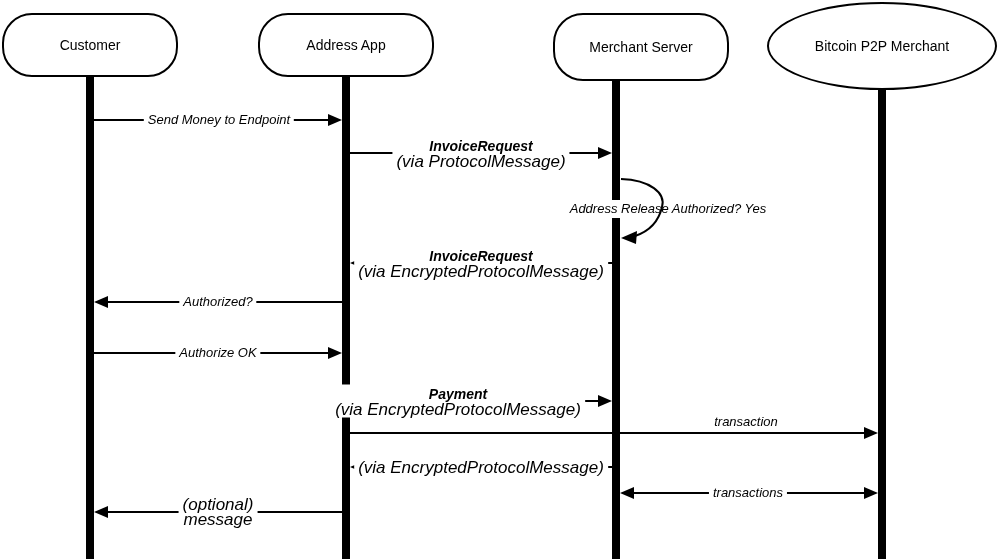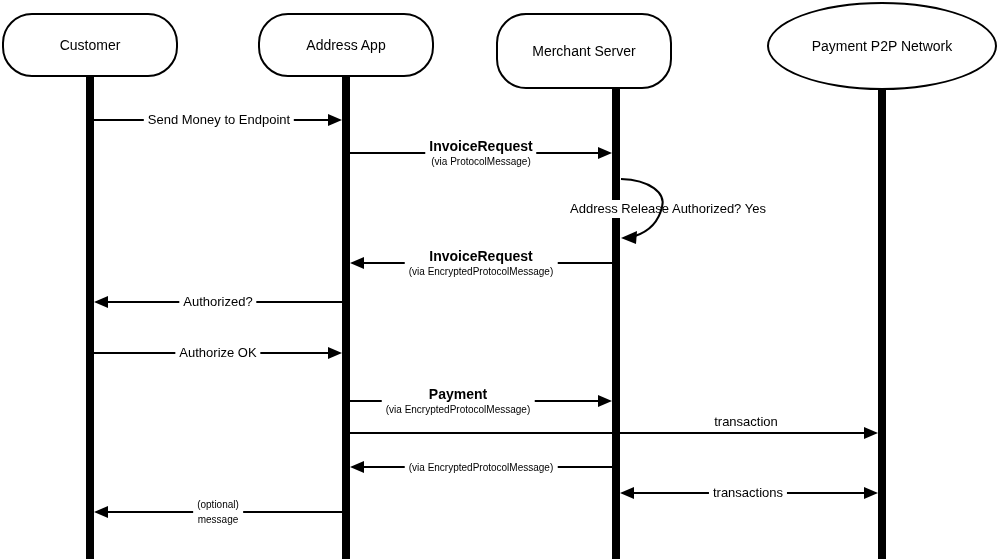--- a/index.html
+++ b/index.html
@@ -21,47 +21,47 @@
   
   .mline{position:absolute;height:0;border-top:2px solid #000;z-index:3;}
   
   .ah{position:absolute;width:0;height:0;border-top:6px solid transparent;border-bottom:6px solid transparent;z-index:3;}
   .ah-r{border-left:14px solid #000;}
   .ah-l{border-right:14px solid #000;}
   
   .lbl{
     position:absolute;transform:translate(-50%,-50%);
     background:#fff;padding:1px 4px;z-index:4;
-    font-size:13px;line-height:16px;text-align:center;white-space:nowrap;
+    font-size:13px;line-height:16px;text-align:center;white-space:nowrap;font-style:italic;
   }
   .lbl .t{font-weight:bold;font-size:14px;line-height:16px;display:block;}
-  .lbl .v{font-size:10px;line-height:15px;display:block;}
+  .lbl .v{font-size:17px;line-height:15px;display:block;}
   .selfloop{position:absolute;z-index:5;}
 </style>
 </head>
 <body>
 
 <div id="stage">
 
   <div class="lifeline" style="left:86px;top:75px;height:484px"></div>
   <div class="lifeline" style="left:342px;top:75px;height:484px"></div>
   <div class="lifeline" style="left:612px;top:75px;height:484px"></div>
   <div class="lifeline" style="left:878px;top:88px;height:471px"></div>
 
   <div class="actor stadium" style="left:2px;top:13px;width:176px;height:64px">
       <span>Customer</span>
     </div>
   <div class="actor stadium" style="left:258px;top:13px;width:176px;height:64px">
       <span>Address App</span>
     </div>
-  <div class="actor stadium" style="left:496px;top:13px;width:176px;height:76px">
+  <div class="actor stadium" style="left:553px;top:13px;width:176px;height:68px">
       <span>Merchant Server</span>
     </div>
   <div class="actor ellipse" style="left:767px;top:2px;width:230px;height:88px">
-      <span>Payment P2P Network</span>
+      <span>Bitcoin P2P Merchant</span>
     </div>
 
   <div class="mline" style="left:94px;top:119px;width:236px"></div>
   <div class="ah ah-r" style="left:328px;top:114px"></div>
   <div class="lbl" style="left:219px;top:120px">Send Money to Endpoint</div>
 
   <div class="mline" style="left:350px;top:152px;width:250px"></div>
   <div class="ah ah-r" style="left:598px;top:147px"></div>
   <div class="lbl" style="left:481px;top:153px">
     <span class="t">InvoiceRequest</span>

